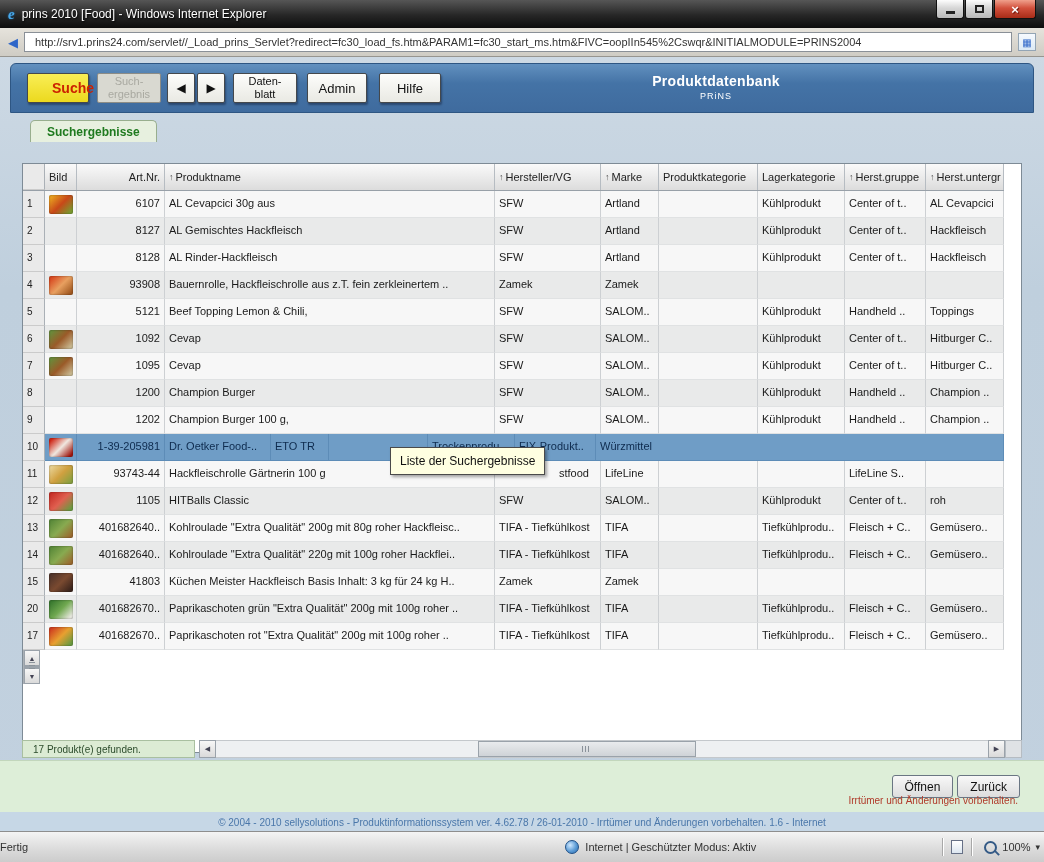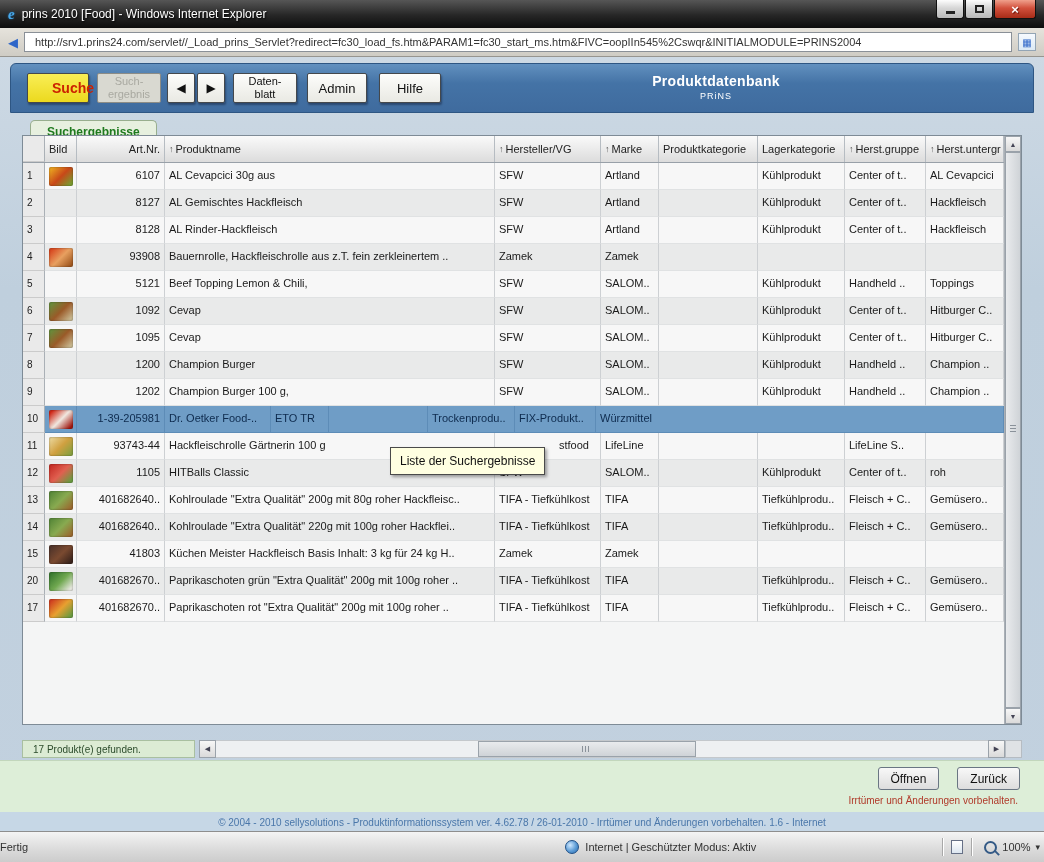--- a/index.html
+++ b/index.html
@@ -38,21 +38,21 @@
   .hbtn.admin{width:60px;margin-left:10px;}
   .hbtn.hilfe{width:62px;margin-left:12px;}
   .brand{position:absolute;top:9px;right:232px;width:170px;text-align:center;color:#fff;}
   .brand-title{font-size:14px;font-weight:bold;letter-spacing:.3px;}
   .brand-sub{font-size:9px;letter-spacing:1px;margin-top:2px;}
 
   
   .tab{position:absolute;left:30px;top:63px;height:22px;background:#e7f0df;border:1px solid #98ae8e;border-bottom:none;border-radius:5px 5px 0 0;color:#1f7a1f;font-weight:bold;font-size:12px;display:flex;align-items:center;padding:0 16px;box-sizing:border-box;}
 
   
-  .table-frame{position:absolute;left:22px;top:78px;width:1000px;height:590px;border:1px solid #7e8b96;background:#fff;display:flex;box-sizing:border-box;}
+  .table-frame{position:absolute;left:22px;top:106px;width:1000px;height:590px;border:1px solid #7e8b96;background:#fff;display:flex;box-sizing:border-box;flex-direction:column;}
   .main-col{width:981px;display:flex;flex-direction:column;overflow:hidden;}
   .header-row{height:26px;display:flex;background:linear-gradient(#fafafa,#dcdcdc);border-bottom:1px solid #98a0a8;flex:none;}
   .hcell{display:flex;align-items:center;padding:0 4px;font-size:11px;color:#222;border-right:1px solid #b6bcc2;box-sizing:border-box;overflow:hidden;white-space:nowrap;gap:2px;}
   .arrow{font-size:9px;color:#555;line-height:1;}
   .tbody{flex:1;overflow:hidden;background:#f4f5f5;}
   .trow{height:27px;display:flex;background:#f7f7f7;}
   .trow.alt{background:#e9eaea;}
   .cell{box-sizing:border-box;border-right:1px solid #cdd0d3;border-bottom:1px solid #e0e2e3;padding:0 4px;font-size:11px;line-height:25px;color:#1a1a1a;overflow:hidden;white-space:nowrap;height:27px;}
   .c-num{width:22px;background:#eaeaea;border-right:1px solid #aab0b6;border-bottom:1px solid #cbcbcb;font-size:10px;color:#222;}
   .c-img{width:32px;}
@@ -79,21 +79,21 @@
   .result-pill{width:173px;flex:none;background:#dcebd4;border:1px solid #a9bfa0;font-size:10px;color:#2c4c2c;display:flex;align-items:center;padding-left:10px;box-sizing:border-box;}
   .hscroll{flex:1;display:flex;margin-left:4px;}
   .sbtn.h{width:17px;height:18px;font-size:7px;}
   .htrack{flex:1;background:#eef0f2;border-top:1px solid #c4c8cc;border-bottom:1px solid #c4c8cc;position:relative;box-sizing:border-box;}
   .hthumb{position:absolute;left:262px;width:218px;top:0;bottom:0;background:linear-gradient(#e9ebed,#cfd3d7);border:1px solid #9aa2aa;box-sizing:border-box;}
   .hthumb::after{content:"";position:absolute;top:4px;bottom:4px;left:50%;width:9px;margin-left:-5px;background:repeating-linear-gradient(90deg,#8a929a 0 1px,rgba(0,0,0,0) 1px 3px);}
   .corner{width:17px;flex:none;background:#dfe2e5;border:1px solid #b6bcc2;box-sizing:border-box;}
 
   
   .bottom-green{position:absolute;left:0;right:0;top:703px;height:52px;background:#ddeed8;border-top:1px solid #c2d6bc;}
-  .action-btns{position:absolute;right:24px;top:6px;display:flex;gap:18px;}
+  .action-btns{position:absolute;right:24px;top:14px;display:flex;gap:4px;}
   .wbtn{height:23px;padding:0 12px;font-size:12px;color:#111;background:linear-gradient(#f8f8f8,#dddddd);border:1px solid #6a7683;border-radius:3px;cursor:default;}
   .disclaimer{position:absolute;right:26px;top:34px;font-size:10px;color:#b03a2a;}
   .footer-strip{position:absolute;left:0;right:0;top:755px;height:21px;background:#c6d7e6;display:flex;align-items:center;justify-content:center;}
   .copyright{font-size:10px;color:#4a77aa;}
 
   
   .tooltip{position:absolute;left:390px;top:390px;z-index:5;background:#ffffe1;border:1px solid #4a4a4a;padding:6px 9px;font-size:12px;color:#111;box-shadow:2px 2px 3px rgba(0,0,0,.35);white-space:nowrap;}
 
   
   .statusbar{height:30px;flex:none;background:linear-gradient(#f4f4f4,#dadada 60%,#cccccc);border-top:1px solid #8e8e8e;display:flex;align-items:center;font-size:11px;color:#333;padding:0 0;gap:8px;}

